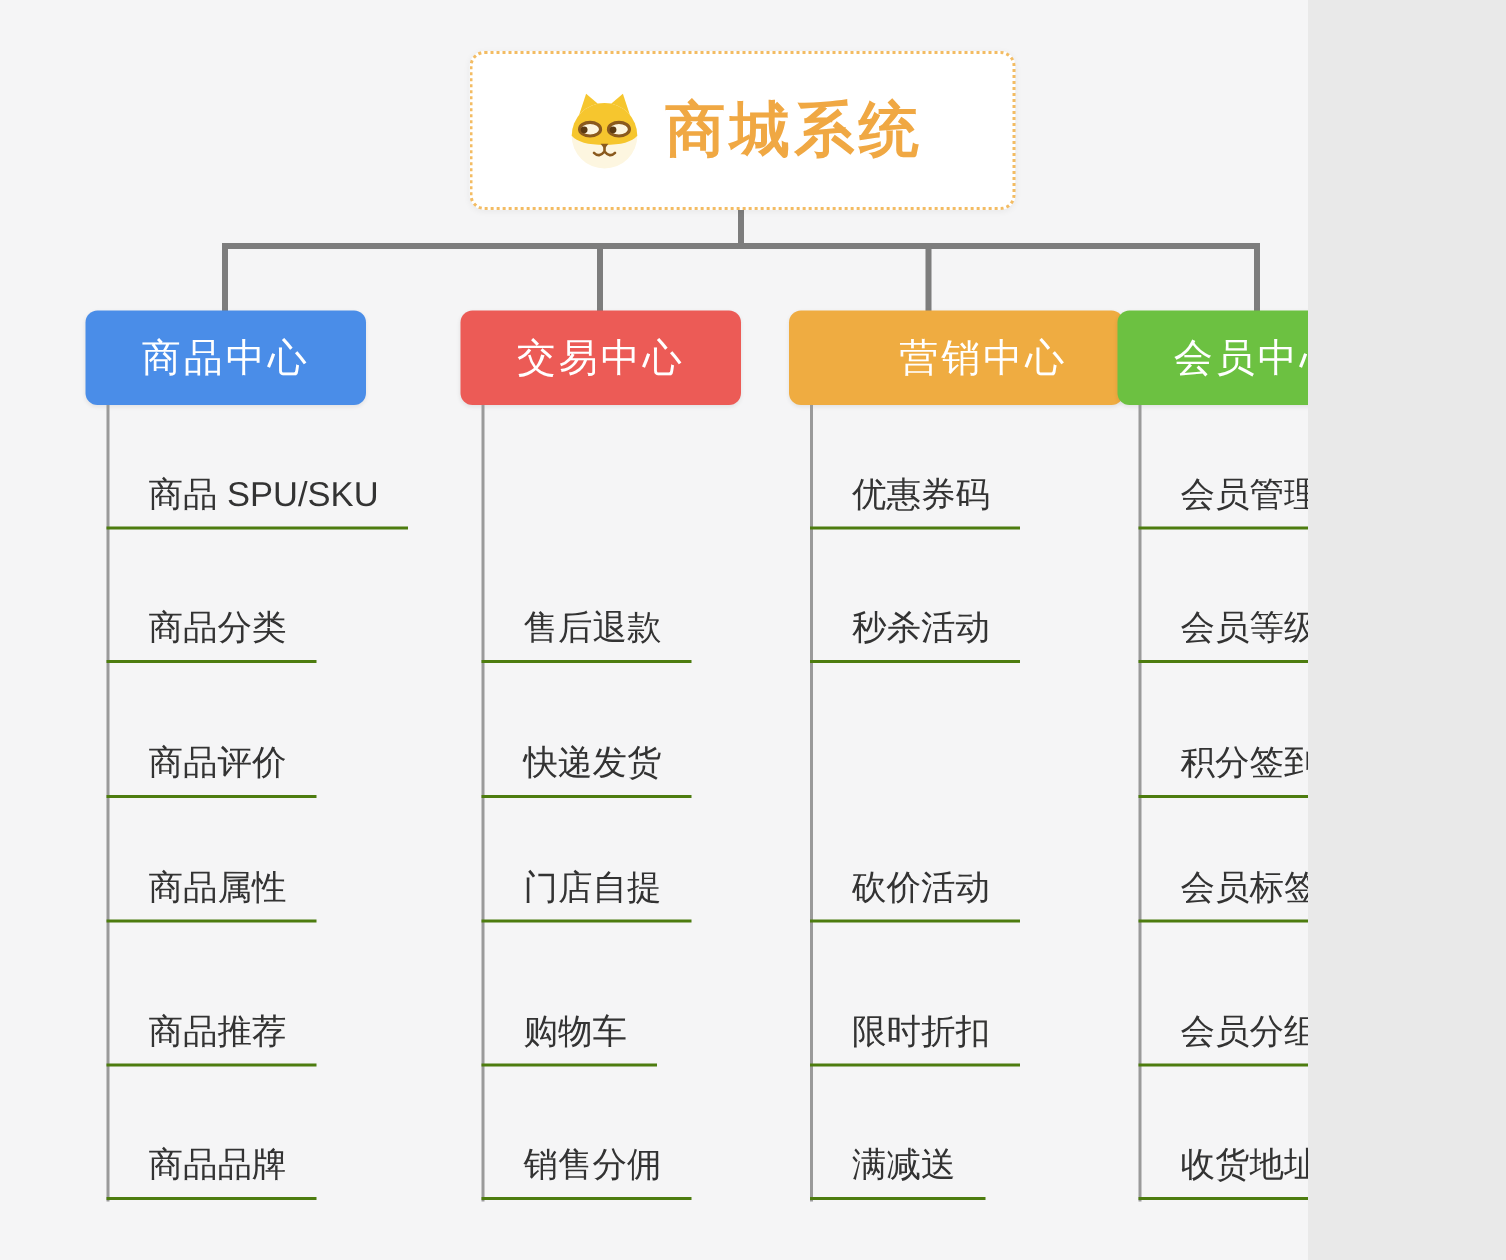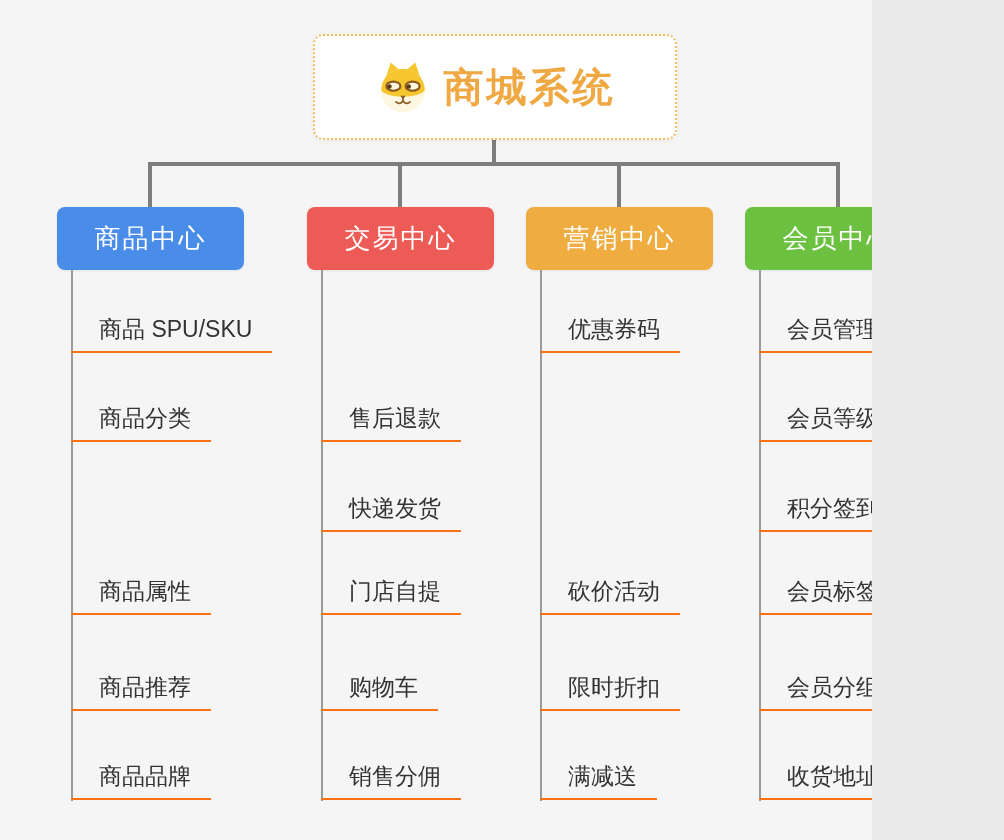--- a/index.html
+++ b/index.html
@@ -44,21 +44,21 @@
     box-shadow:0 1px 3px rgba(0,0,0,0.08);
   }
   .h0{left:57px}.h1{left:307px}.h2{left:526px}.h3{left:745px}
   
   .spine{position:absolute;top:270px;width:2px;height:531px;background:#9a9a9a;}
   .s0{left:71px}.s1{left:321px}.s2{left:540px}.s3{left:759px}
   
   .child{
     position:absolute;height:42px;
     display:flex;align-items:flex-end;
-    border-bottom:2px solid #f97316;
+    border-bottom:2px solid #4d7c0f;
     box-sizing:content-box;
   }
   .c0{left:71px}.c1{left:321px}.c2{left:540px}.c3{left:759px}
   .r0{top:309px}.r1{top:398px}.r2{top:488px}.r3{top:571px}.r4{top:667px}.r5{top:756px}
   .child span{
     display:block;
     padding:0 20px 7px 28px;
     font-size:23px;line-height:1.2;color:#333333;
     white-space:nowrap;
   }
@@ -90,37 +90,40 @@
     </svg>
     <span class="root-title">商城系统</span>
   </div>
 
   <div class="hdr h0" style="background-color: rgb(74, 141, 232);">
     <span>商品中心</span>
   </div>
   <div class="hdr h1" style="background-color: rgb(236, 91, 86);">
     <span>交易中心</span>
   </div>
-  <div class="hdr h2" style="background-color: rgb(239, 172, 65);">
+  <div class="hdr h2" style="background-color: rgb(239, 172, 65); padding-left: 36px;">
     <span>营销中心</span>
   </div>
   <div class="hdr h3" style="background-color: rgb(108, 193, 65);">
     <span>会员中心</span>
   </div>
 
   <div class="spine s0"></div>
   <div class="spine s1"></div>
   <div class="spine s2"></div>
   <div class="spine s3"></div>
 
   <div class="child c0 r0">
       <span>商品 SPU/SKU</span>
     </div>
   <div class="child c0 r1">
       <span>商品分类</span>
+    </div>
+  <div class="child c0 r2">
+      <span>商品评价</span>
     </div>
   <div class="child c0 r3">
       <span>商品属性</span>
     </div>
   <div class="child c0 r4">
       <span>商品推荐</span>
     </div>
   <div class="child c0 r5">
       <span>商品品牌</span>
     </div>
@@ -136,20 +139,23 @@
     </div>
   <div class="child c1 r4">
       <span>购物车</span>
     </div>
   <div class="child c1 r5">
       <span>销售分佣</span>
     </div>
 
   <div class="child c2 r0">
       <span>优惠券码</span>
+    </div>
+  <div class="child c2 r1">
+      <span>秒杀活动</span>
     </div>
   <div class="child c2 r3">
       <span>砍价活动</span>
     </div>
   <div class="child c2 r5">
       <span>满减送</span>
     </div>
   <div class="child c2 r4">
       <span>限时折扣</span>
     </div>

